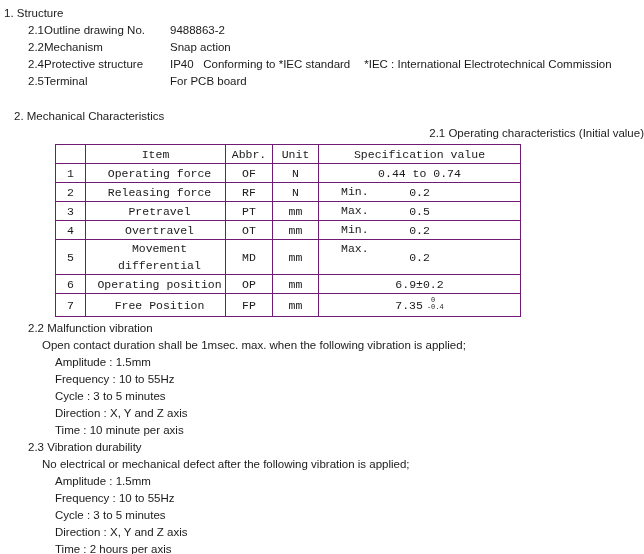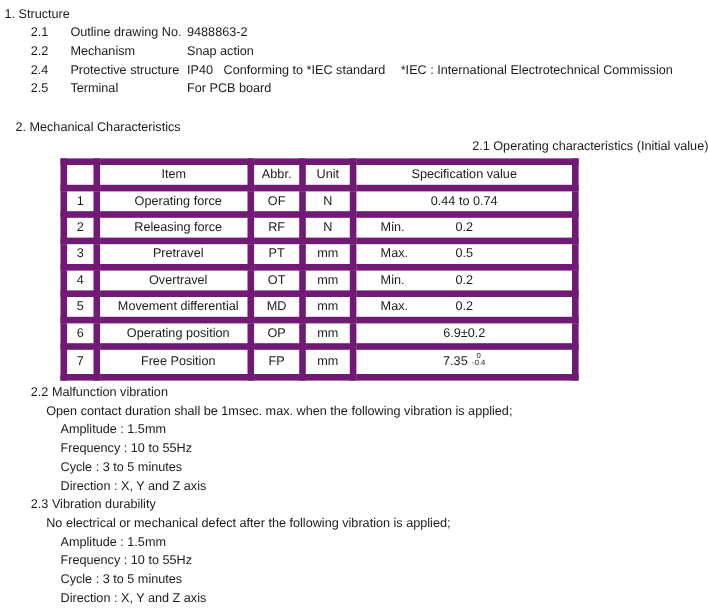--- a/index.html
+++ b/index.html
@@ -11,38 +11,38 @@
   .page{padding-top:5px;}
   .line{line-height:17px;white-space:pre-wrap;}
   .h1{margin-left:4px;}
   .h2{margin-left:14px;margin-top:18px;}
   .sub{margin-left:28px;text-align:right;}
   .body-indent{margin-left:42px;}
   .detail{margin-left:55px;}
   .sec-head{margin-left:28px;}
   .kv{margin-left:28px;display:flex;align-items:flex-start;}
   .kv .lab{width:142px;flex:none;}
-  .kv .no{margin-right:20px;text-align:center;}
+  .kv .no{margin-right:0;text-align:center;}
   .kv .val{white-space:pre-wrap;}
   .kv .note{margin-left:14px;white-space:pre;}
   .sec22{margin-top:3px;}
 
   table.spec{
     border-collapse:collapse;table-layout:fixed;
     margin-left:55px;margin-top:2px;width:465px;
   }
   table.spec col.c0{width:30px;}
   table.spec col.c1{width:140px;}
   table.spec col.c2{width:47px;}
   table.spec col.c3{width:46px;}
   table.spec col.c4{width:202px;}
   table.spec th,table.spec td{
-    border:6px solid #701a75;padding:0;height:18px;
+    border:1px solid #701a75;padding:0;height:18px;
     font-weight:normal;font-size:11.5px;line-height:17px;
-    text-align:center;vertical-align:middle;
+    text-align:center;vertical-align:middle;font-family:Liberation Mono, monospace;
   }
   table.spec td.c-item{text-align:center;padding-left:8px;}
   table.spec td.c-spec{position:relative;}
   table.spec .qual{position:absolute;left:22px;top:0;line-height:18px;}
   table.spec tr.tall td{height:22px;}
   .tol{
     display:inline-block;vertical-align:middle;margin-left:4px;
     font-size:7px;line-height:7px;text-align:left;position:relative;top:-1px;
   }
   .tol .u{display:block;padding-left:4px;}
@@ -135,20 +135,21 @@
       </tbody>
   </table>
 
   <div class="line sec-head sec22">2.2 Malfunction vibration</div>
   <div class="line body-indent">Open contact duration shall be 1msec. max. when the following vibration is applied;</div>
   <div>
       <div class="line detail">Amplitude : 1.5mm</div>
       <div class="line detail">Frequency : 10 to 55Hz</div>
       <div class="line detail">Cycle : 3 to 5 minutes</div>
       <div class="line detail">Direction : X, Y and Z axis</div>
+      <div class="line detail">Time : 10 minute per axis</div>
     </div>
 
   <div class="line sec-head">2.3 Vibration durability</div>
   <div class="line body-indent">No electrical or mechanical defect after the following vibration is applied;</div>
   <div>
       <div class="line detail">Amplitude : 1.5mm</div>
       <div class="line detail">Frequency : 10 to 55Hz</div>
       <div class="line detail">Cycle : 3 to 5 minutes</div>
       <div class="line detail">Direction : X, Y and Z axis</div>
       <div class="line detail">Time : 2 hours per axis</div>

